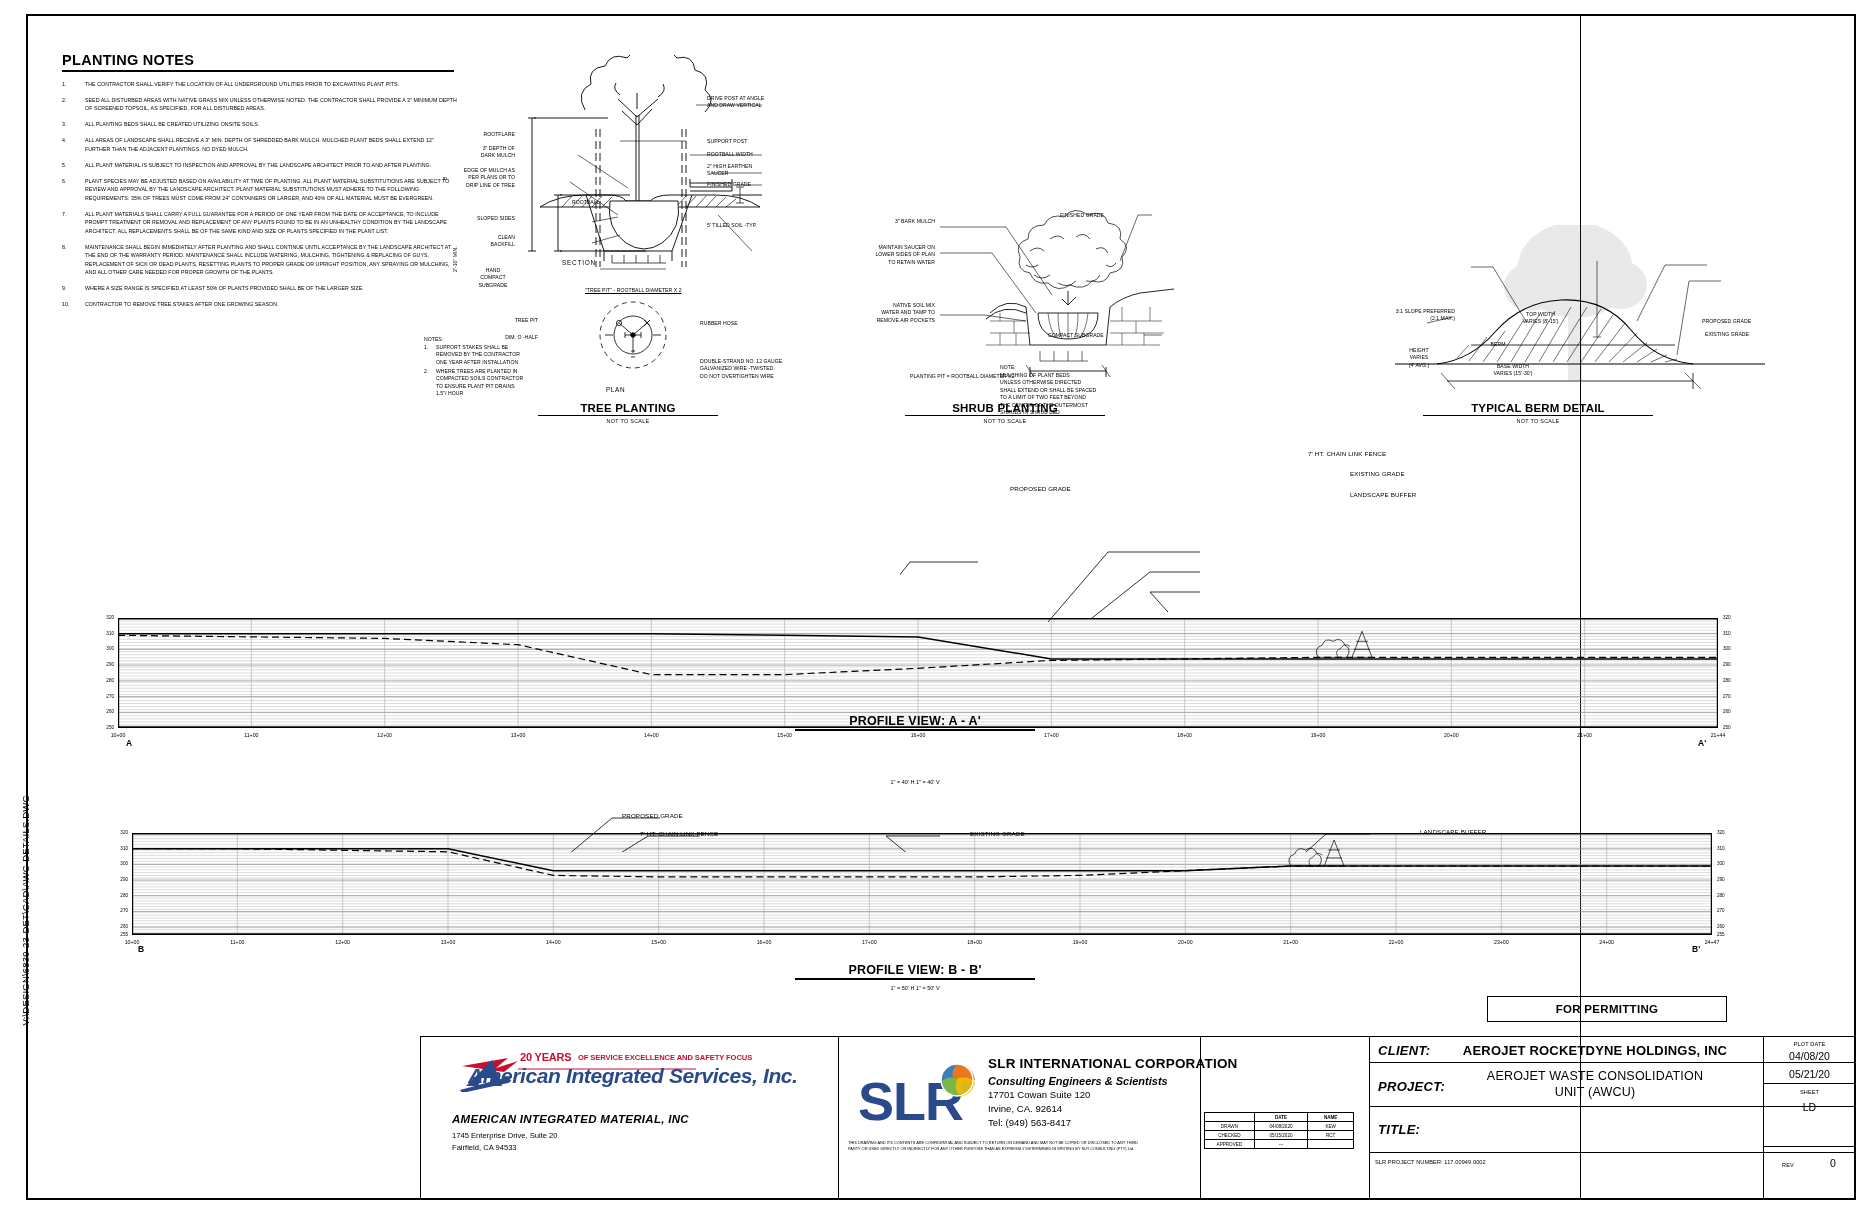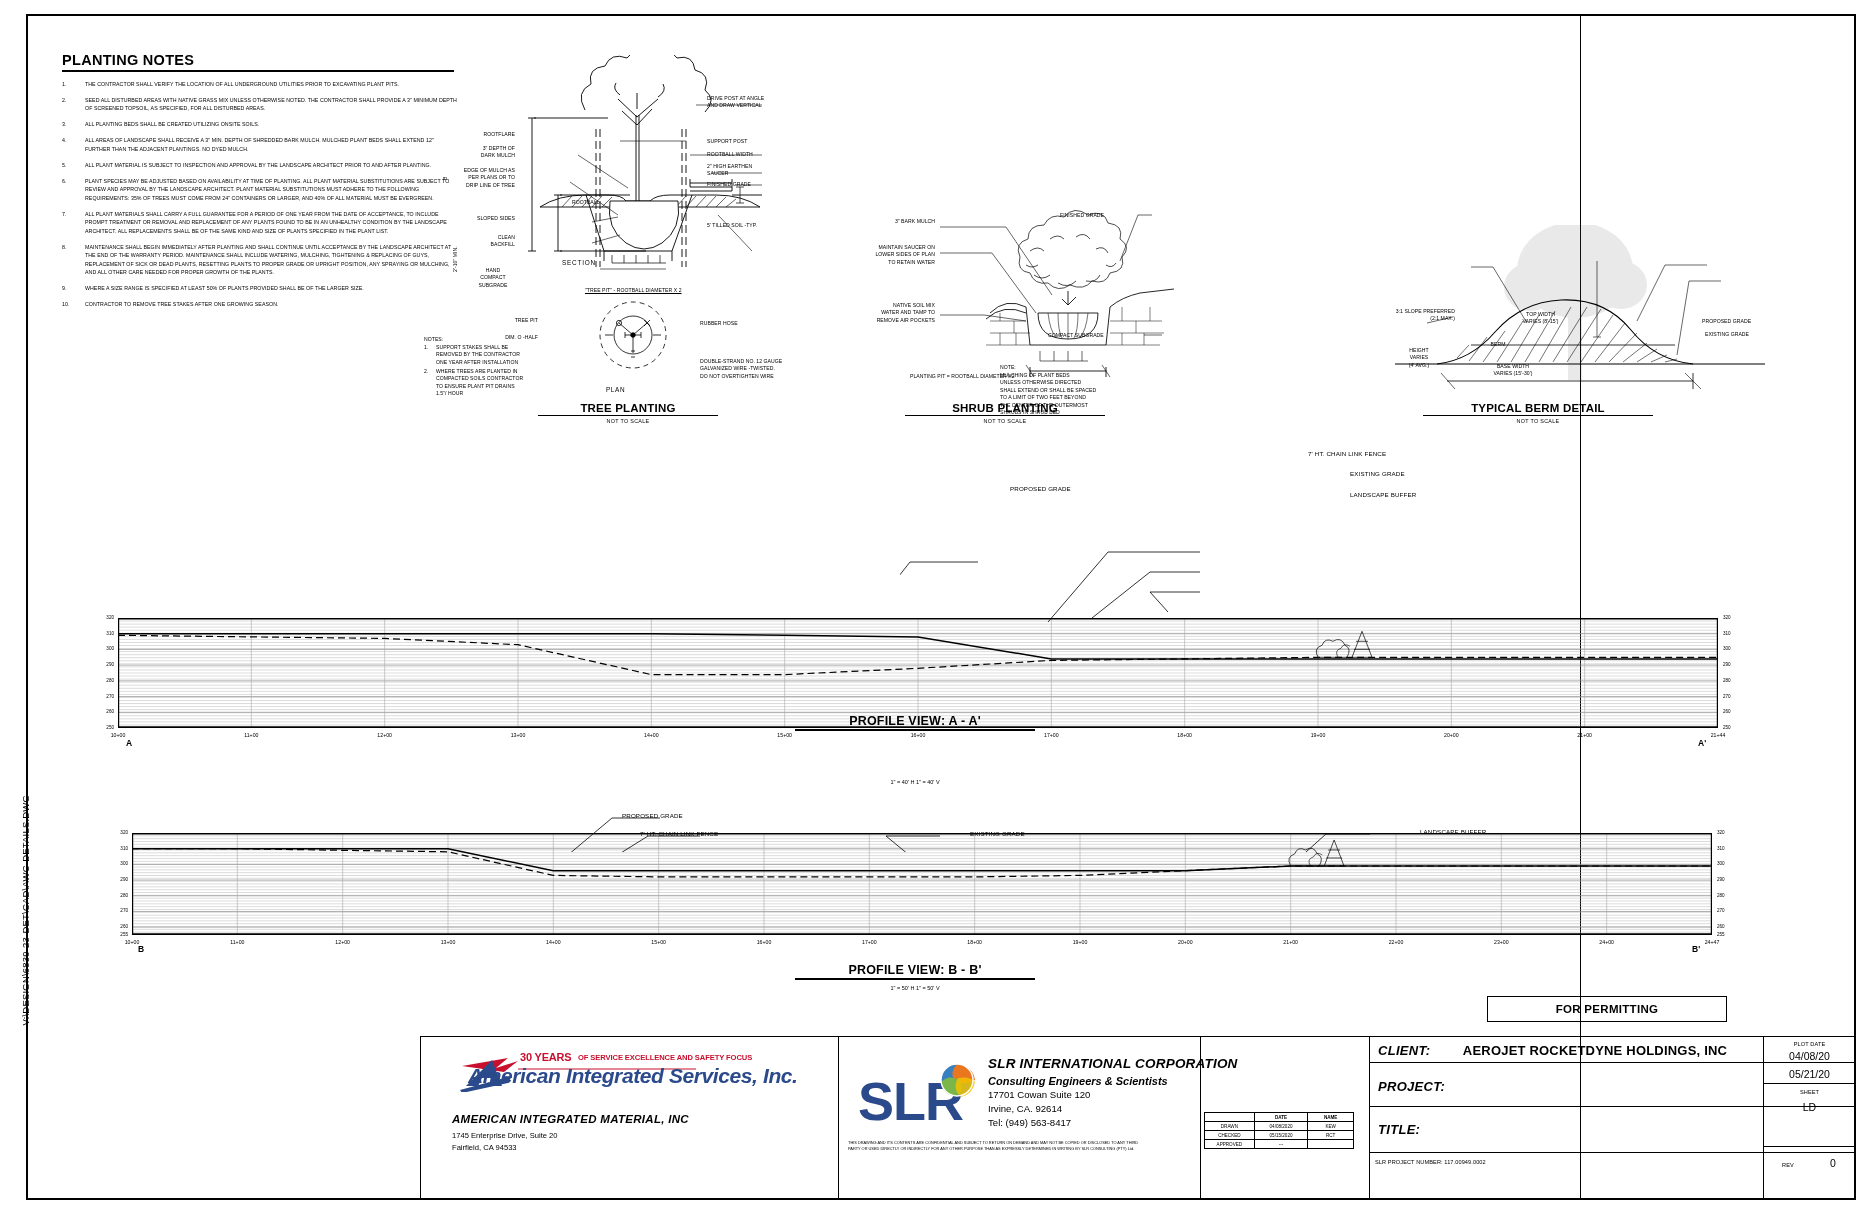--- a/index.html
+++ b/index.html
@@ -174,21 +174,20 @@
     position: absolute;
     font-size: 54px;
     font-weight: bold;
     color: #2b4a8b;
     letter-spacing: -1px;
     font-family: "Liberation Sans", sans-serif;
   }
   .slr-corp {
     position: absolute;
     font-size: 13.5px;
-    font-style: italic;
     font-weight: bold;
     letter-spacing: .2px;
   }
   .slr-sub {
     position: absolute;
     font-size: 11px;
     font-style: italic;
     font-weight: bold;
   }
   .slr-addr {
@@ -792,21 +791,21 @@
   <div class="vline" style="left:1200px; top:1036px; height:164px;"></div>
 
   <div style="position:absolute;left:452px;top:1050px;width:250px;height:42px;">
     <svg viewBox="0 0 250 42" style="position:absolute;left:0;top:0;width:250px;height:42px;">
       <path d="M10 16 L56 8 L44 18 L66 11 L52 22 Z" fill="#c8102e"></path>
       <path d="M14 36 L40 10 L50 36 L42 36 L40 28 L30 28 L26 36 Z" fill="#2b4a8b"></path>
       <path d="M8 40 L60 26 L56 33 L10 43 Z" fill="#2b4a8b"></path>
       <path d="M66 19 L244 19" stroke="#c8102e" stroke-width="1" fill="none"></path>
     </svg>
   </div>
-  <div class="yrs-20" style="left:520px; top:1051px;">30 YEARS</div>
+  <div class="yrs-20" style="left:520px; top:1051px;">20 YEARS</div>
   <div class="yrs-txt" style="left:578px; top:1053px;">OF SERVICE EXCELLENCE AND SAFETY FOCUS</div>
   <div class="ais-script" style="left:468px; top:1064px;">American Integrated Services, Inc.</div>
 
   <div class="ais-name" style="left:452px; top:1113px;">AMERICAN INTEGRATED MATERIAL, INC</div>
   <div class="ais-addr" style="left:452px; top:1130px;">1745 Enterprise Drive, Suite 20</div>
   <div class="ais-addr" style="left:452px; top:1142px;">Fairfield, CA 94533</div>
 
   <div class="slr-word" style="left:858px; top:1070px;">SLR</div>
   <svg style="position:absolute;left:934px;top:1056px;width:46px;height:46px;" viewBox="0 0 46 46">
     <circle cx="23" cy="24" r="16" fill="#3a7fc0"></circle>
@@ -827,20 +826,22 @@
   <div class="hline" style="left:1369px; top:1152px; width:487px;"></div>
   <div class="vline" style="left:1369px; top:1036px; height:164px;"></div>
   <div class="vline" style="left:1763px; top:1036px; height:164px;"></div>
   <div class="hline" style="left:1763px; top:1083px; width:93px;"></div>
   <div class="hline" style="left:1763px; top:1146px; width:93px;"></div>
 
   <div class="tb-cell tb-label" style="left:1378px; top:1038px; width:110px; height:24px; justify-content:flex-start;">CLIENT:</div>
   <div class="tb-cell tb-val-bold" style="left:1430px; top:1038px; width:330px; height:24px;">AEROJET ROCKETDYNE HOLDINGS, INC</div>
 
   <div class="tb-cell tb-label" style="left:1378px; top:1068px; width:110px; height:36px; justify-content:flex-start;">PROJECT:</div>
+  <div class="tb-cell tb-val" style="left:1430px; top:1064px; width:330px; height:42px; white-space:pre-line;">AEROJET WASTE CONSOLIDATION
+UNIT (AWCU)</div>
 
   <div class="tb-cell tb-label" style="left:1378px; top:1112px; width:110px; height:34px; justify-content:flex-start;">TITLE:</div>
 
   <div class="tb-cell tb-small" style="left:1375px; top:1155px; width:260px; height:14px; justify-content:flex-start;">SLR PROJECT NUMBER: 117.00949.0002</div>
 
   <div class="tb-cell tb-small" style="left:1765px; top:1038px; width:89px; height:11px;">PLOT DATE</div>
   <div class="tb-cell tb-mid" style="left:1765px; top:1048px; width:89px; height:16px;">04/08/20</div>
   <div class="tb-cell tb-mid" style="left:1765px; top:1066px; width:89px; height:16px;">05/21/20</div>
   <div class="tb-cell tb-small" style="left:1765px; top:1086px; width:89px; height:12px;">SHEET</div>
   <div class="tb-cell tb-mid" style="left:1765px; top:1098px; width:89px; height:18px;">LD</div>

